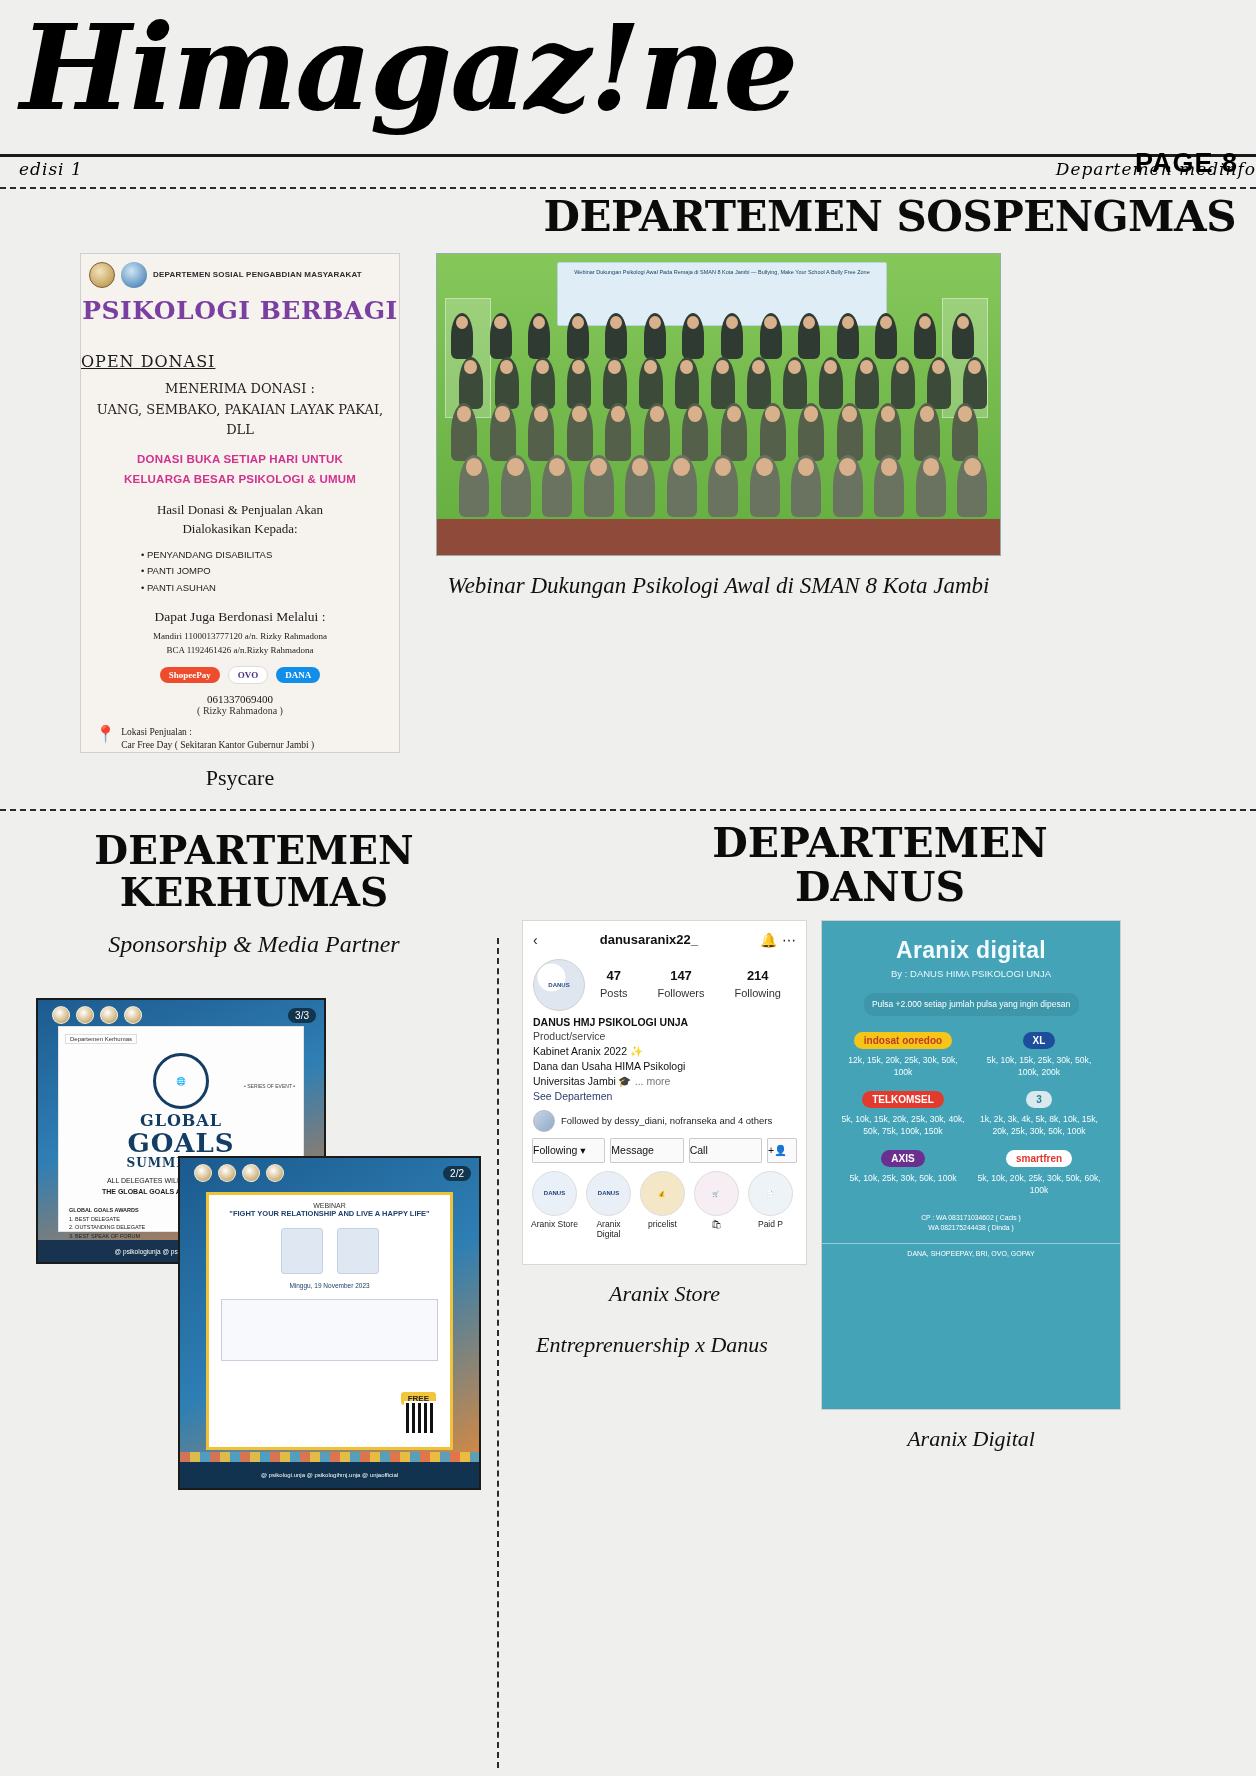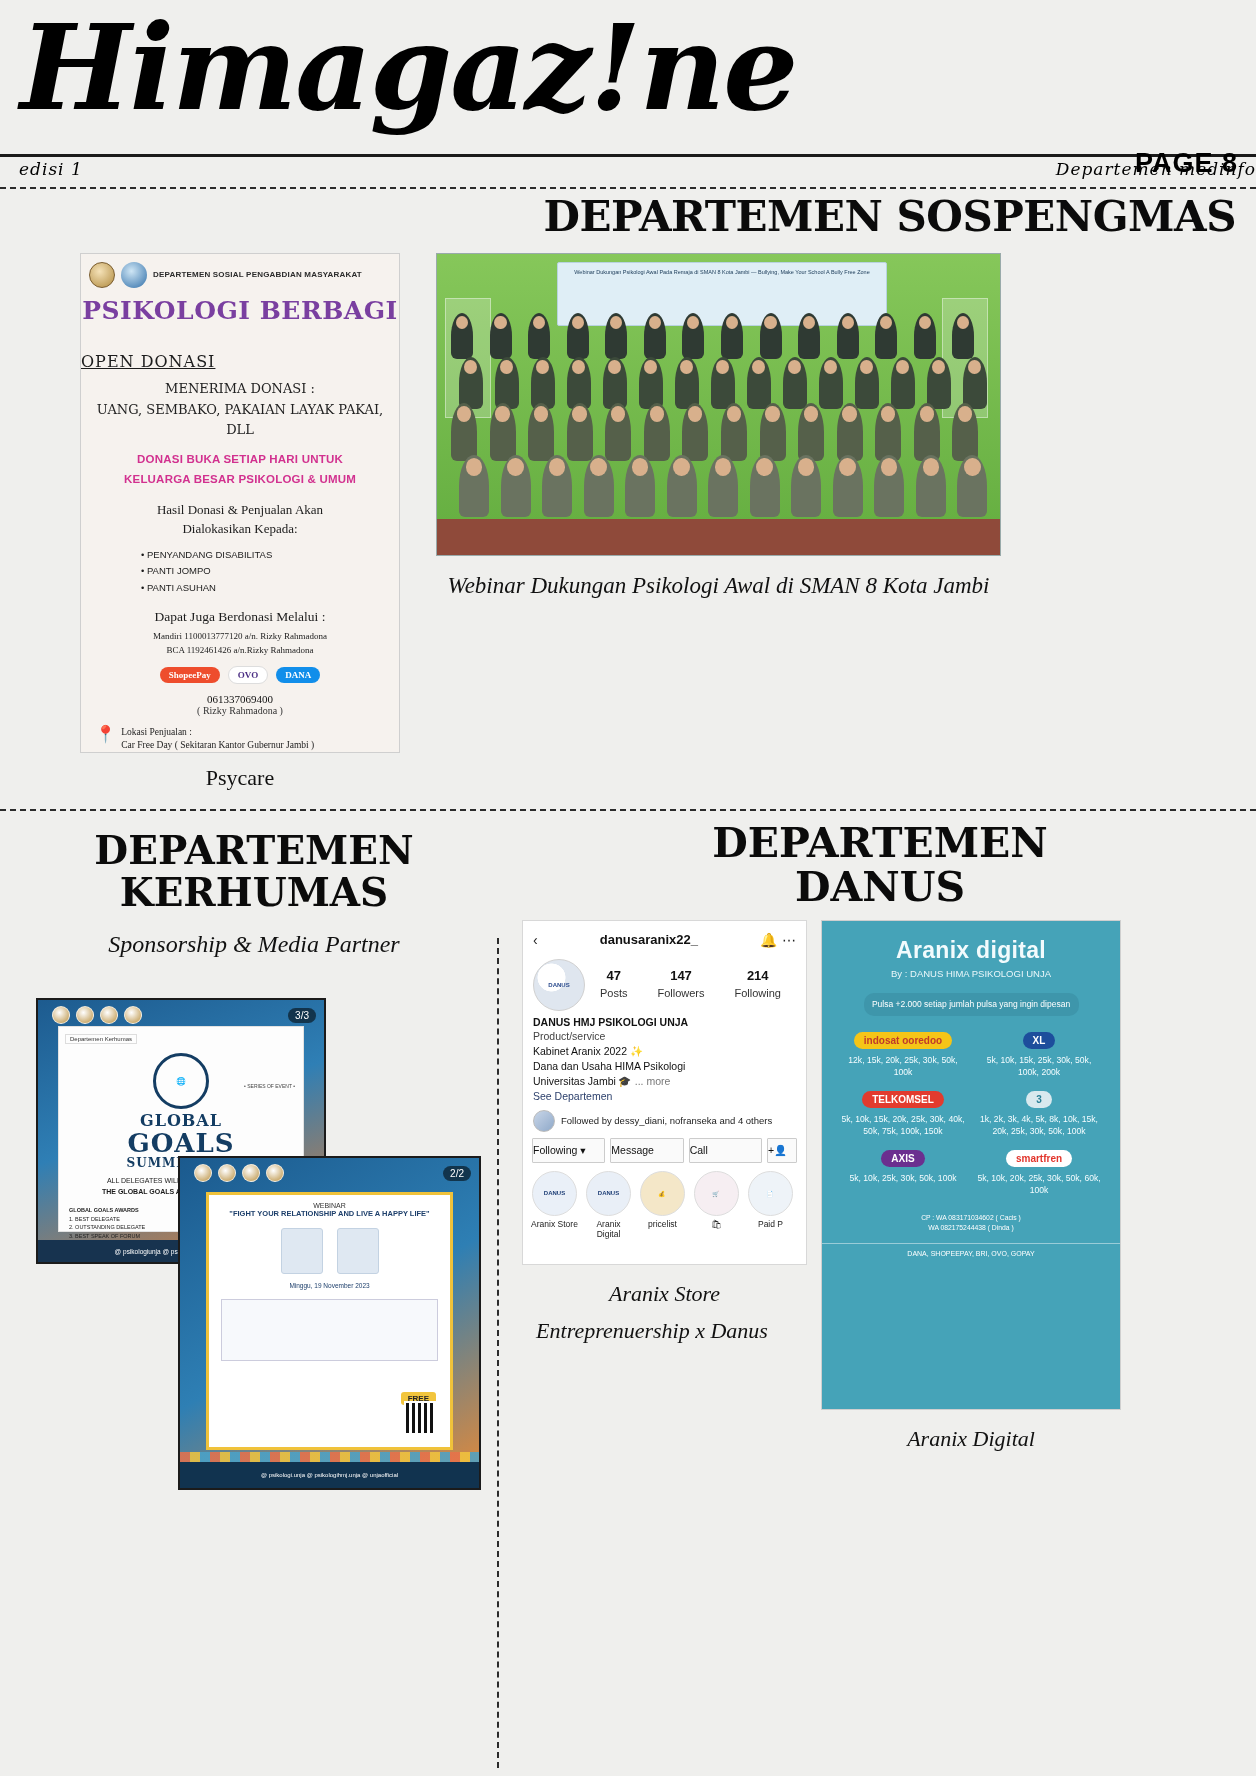--- a/index.html
+++ b/index.html
@@ -633,21 +633,21 @@
               <div class="ig-circ c4">🛒</div>
               <span>🛍</span>
             </div>
             <div class="ig-high">
               <div class="ig-circ c5">📄</div>
               <span>Paid P</span>
             </div>
           </div>
         </div>
         <div class="caption-italic" style="font-size:22px">Aranix Store</div>
-        <div class="caption-italic" style="font-size:22px;margin-top:8px;width:260px">Entreprenuership x Danus</div>
+        <div class="caption-italic" style="font-size:22px;margin-top:22px;width:260px">Entreprenuership x Danus</div>
       </div>
 
       <div>
         <div class="aranix-card">
           <div class="ar-title">Aranix digital</div>
           <div class="ar-sub">By : DANUS HIMA PSIKOLOGI UNJA</div>
           <div class="ar-note">Pulsa +2.000 setiap jumlah pulsa yang ingin dipesan</div>
           <div class="ar-grid">
             <div class="ar-cell">
               <div class="ar-brand b-indosat">indosat ooredoo</div>

